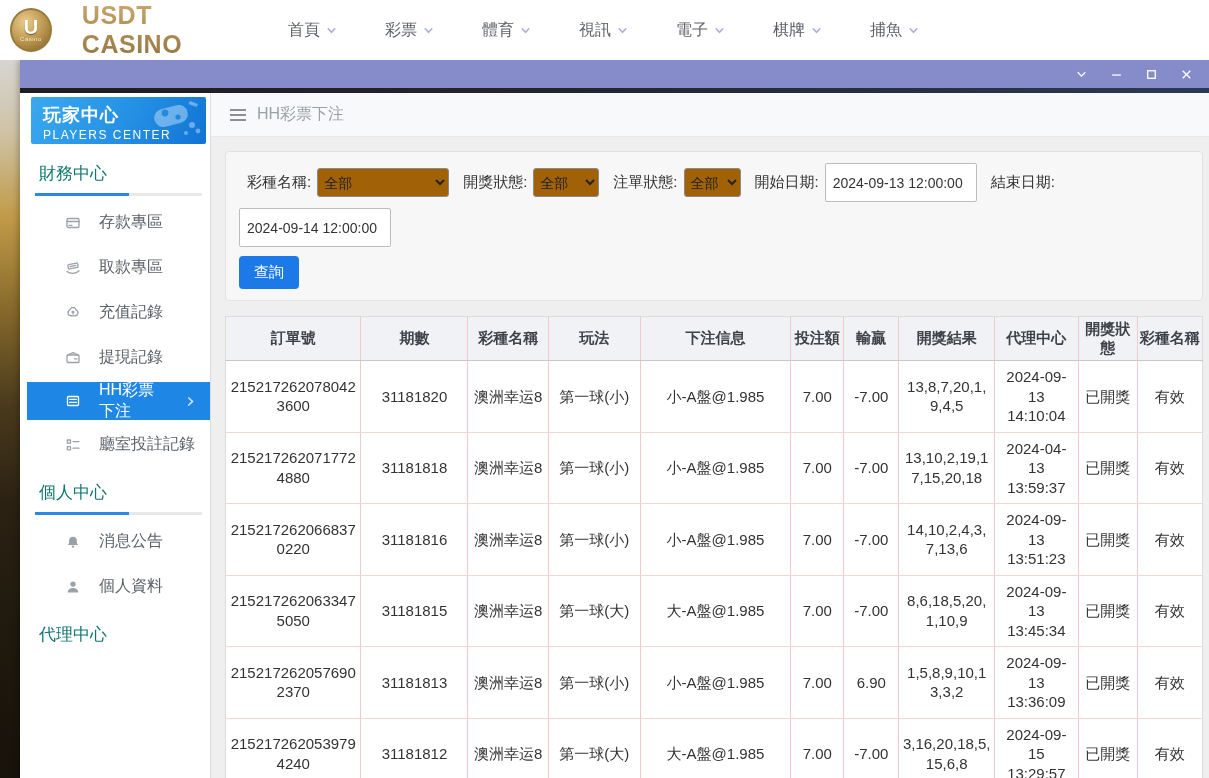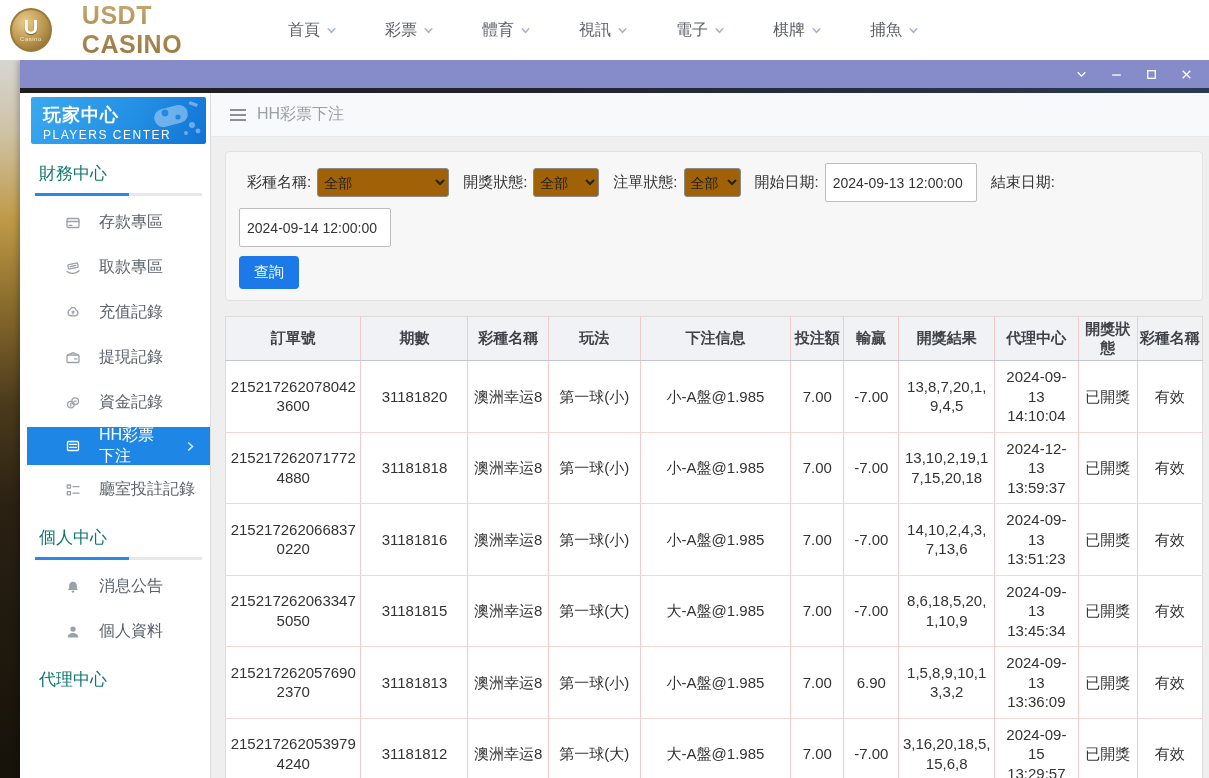--- a/index.html
+++ b/index.html
@@ -248,31 +248,20 @@
             </div>
             <div class="side-item">
               <span class="s-icon">
                 <svg width="16" height="16" viewBox="0 0 16 16" fill="none" stroke="currentColor" stroke-width="1.3" stroke-linecap="round" stroke-linejoin="round">
                   <rect x="2" y="5" width="12" height="7.5" rx="1"></rect>
                   <path d="M2.6,5 L8,2.6 L13.4,5"></path>
                   <line x1="9.5" y1="8.8" x2="12" y2="8.8"></line>
                 </svg>
               </span>
               <span>提現記錄</span>
-            </div>
-            <div class="side-item">
-              <span class="s-icon">
-                <svg width="16" height="16" viewBox="0 0 16 16" fill="none" stroke="currentColor" stroke-width="1.3" stroke-linecap="round" stroke-linejoin="round">
-                  <circle cx="10.2" cy="6.2" r="3.3"></circle>
-                  <circle cx="5.8" cy="9.6" r="3.3"></circle>
-                  <line x1="5.8" y1="8.2" x2="5.8" y2="11"></line>
-                  <line x1="9.3" y1="6.2" x2="11.1" y2="6.2"></line>
-                </svg>
-              </span>
-              <span>資金記錄</span>
             </div>
             <div class="side-item active">
               <span class="s-icon">
                 <svg width="16" height="16" viewBox="0 0 16 16" fill="none" stroke="currentColor" stroke-width="1.3" stroke-linecap="round" stroke-linejoin="round">
                   <rect x="2.5" y="3.5" width="11" height="9" rx="1"></rect>
                   <line x1="4.6" y1="6.4" x2="11.4" y2="6.4"></line>
                   <line x1="4.6" y1="9.4" x2="11.4" y2="9.4"></line>
                 </svg>
               </span>
               <span>HH彩票下注</span>
@@ -392,21 +381,21 @@
                 </tr>
                 <tr>
                   <td class="c0">2152172620717724880</td>
                   <td class="c1">31181818</td>
                   <td class="c2">澳洲幸运8</td>
                   <td class="c3">第一球(小)</td>
                   <td class="c4">小-A盤@1.985</td>
                   <td class="c5">7.00</td>
                   <td class="c6">-7.00</td>
                   <td class="c7">13,10,2,19,17,15,20,18</td>
-                  <td class="c8">2024-12-13 13:59:37</td>
+                  <td class="c8">2024-04-13 13:59:37</td>
                   <td class="c9">已開獎</td>
                   <td class="c10">有效</td>
                 </tr>
                 <tr>
                   <td class="c0">2152172620668370220</td>
                   <td class="c1">31181816</td>
                   <td class="c2">澳洲幸运8</td>
                   <td class="c3">第一球(小)</td>
                   <td class="c4">小-A盤@1.985</td>
                   <td class="c5">7.00</td>

